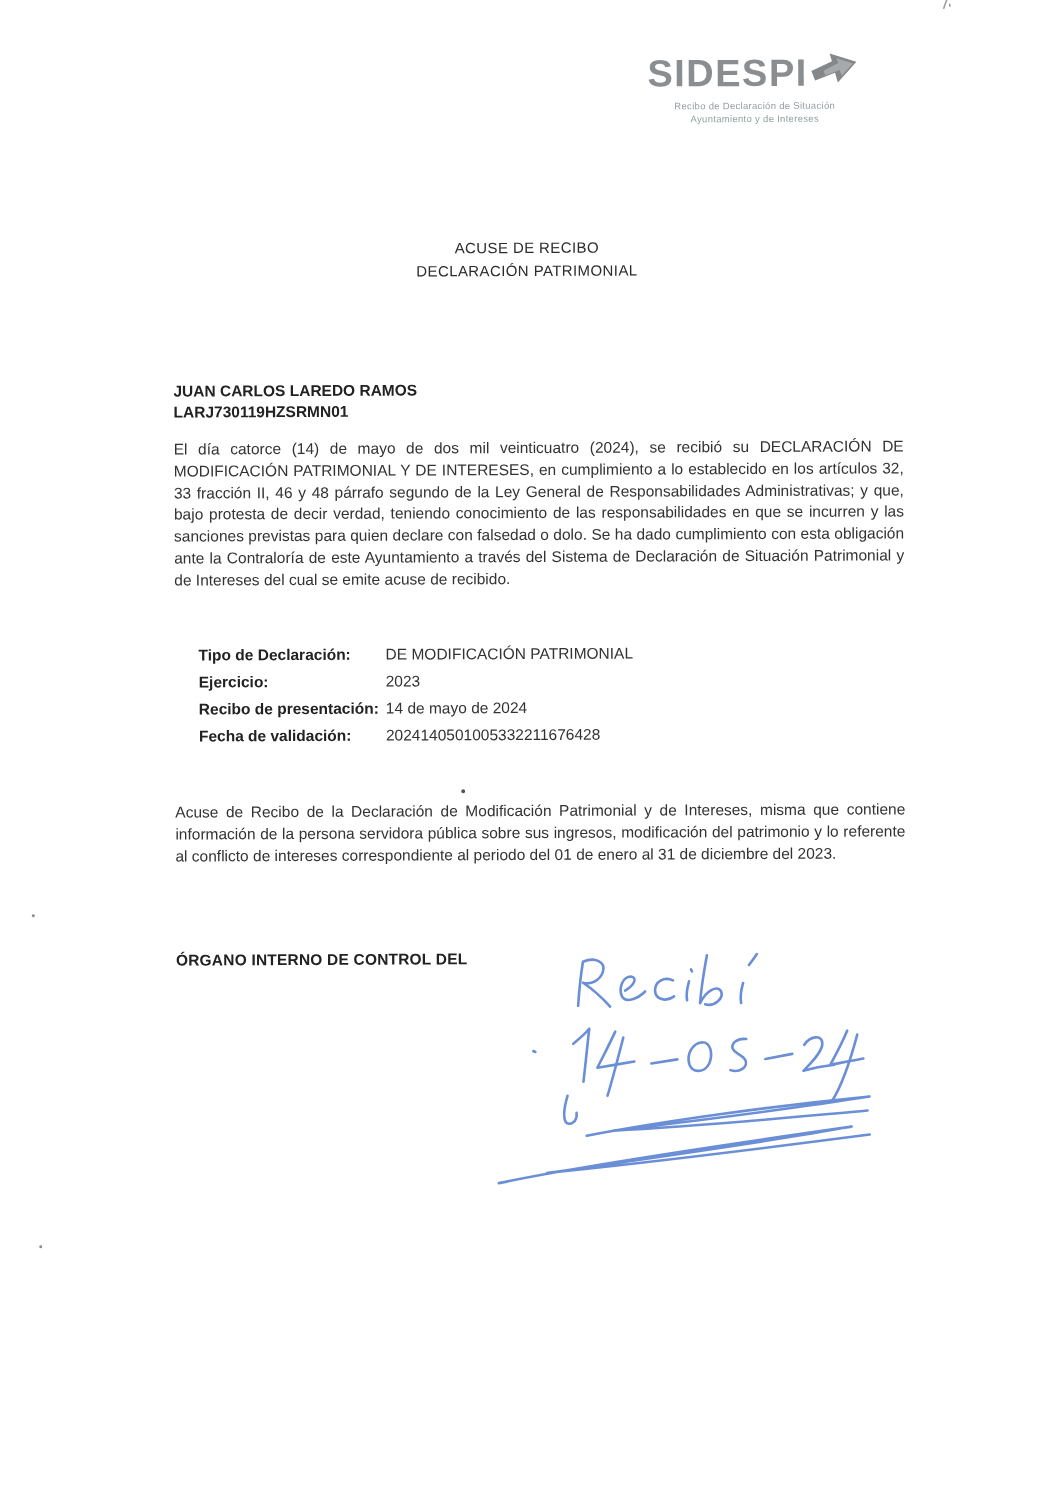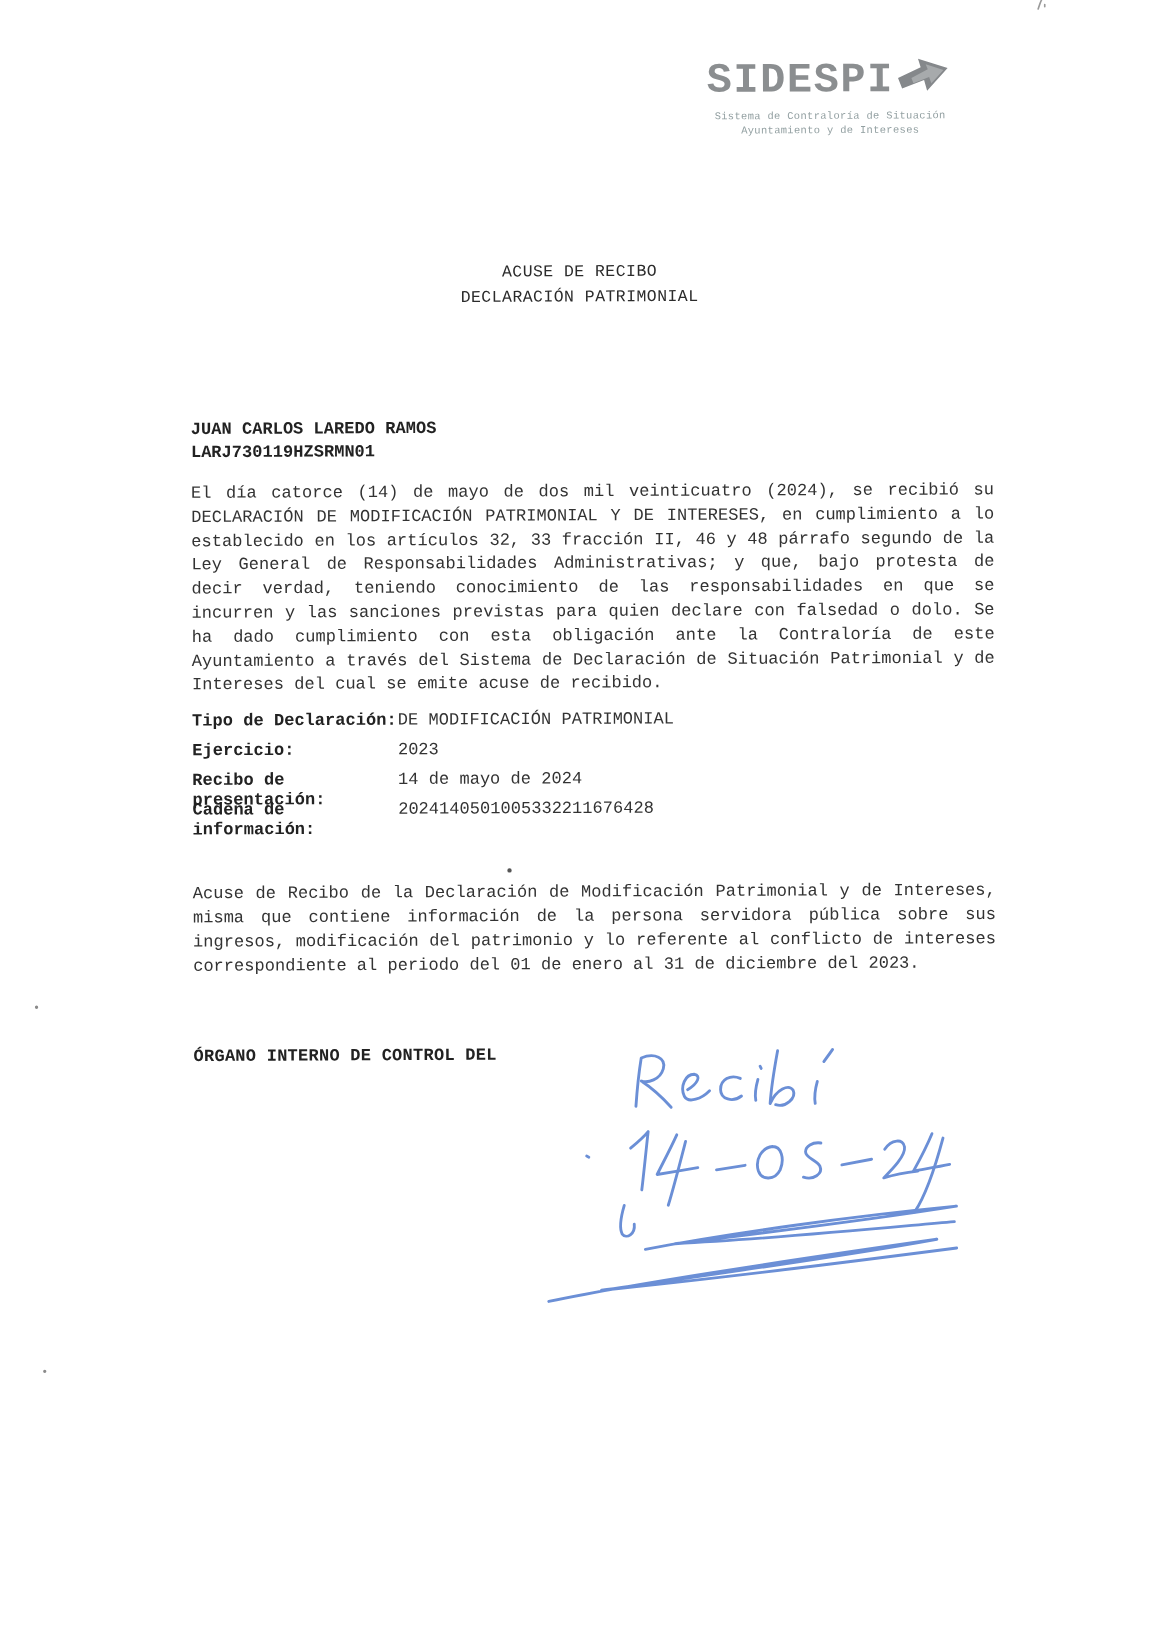--- a/index.html
+++ b/index.html
@@ -6,21 +6,21 @@
     margin: 0;
     padding: 0;
     background: #ffffff;
   }
   .page {
     position: relative;
     width: 1058px;
     height: 1495px;
     background: #ffffff;
     overflow: hidden;
-    font-family: Liberation Mono, monospace;
+    font-family: Liberation Sans, sans-serif;
     color: #333333;
   }
   .doc {
     position: absolute;
     inset: 0;
     transform: rotate(-0.25deg);
     transform-origin: 50% 50%;
   }
 
   
@@ -98,20 +98,21 @@
   .field-row {
     display: flex;
     height: 27px;
     align-items: flex-start;
   }
   .field-label {
     width: 187px;
     flex: 0 0 187px;
     font-weight: bold;
     color: #222222;
+    margin-left: 24px;
   }
   .field-value {
     flex: 1;
   }
   .closing-par {
     top: 800px;
     font-size: 15.5px;
     line-height: 22px;
     text-align: justify;
     color: #333333;
@@ -148,21 +149,21 @@
 
     <div class="logo">
       <div class="logo-row">
         <span class="logo-text">SIDESPI</span>
         <svg class="logo-arrow" viewBox="0 0 52 44">
           <polygon points="2,20 24,14 23,6 48,19 26,36 25,26 4,30" fill="#85888b"></polygon>
           <polygon points="14,22 30,17 29,12 44,20 31,30 30,24 15,27" fill="#a7aaac"></polygon>
         </svg>
       </div>
       <div class="logo-tagline">
-        <div>Sistema de Contraloría de Situación</div>
+        <div>Recibo de Declaración de Situación</div>
         <div>Ayuntamiento y de Intereses</div>
       </div>
     </div>
 
     <div class="title">
       <div>ACUSE DE RECIBO</div>
       <div>DECLARACIÓN PATRIMONIAL</div>
     </div>
 
     <div class="col recipient" style="position:absolute;">
@@ -179,21 +180,21 @@
       </div>
       <div class="field-row">
         <span class="field-label">Ejercicio:</span>
         <span class="field-value">2023</span>
       </div>
       <div class="field-row">
         <span class="field-label">Recibo de presentación:</span>
         <span class="field-value">14 de mayo de 2024</span>
       </div>
       <div class="field-row">
-        <span class="field-label">Cadena de información:</span>
+        <span class="field-label">Fecha de validación:</span>
         <span class="field-value">2024140501005332211676428</span>
       </div>
     </div>
 
     <div class="col closing-par" style="position:absolute;">Acuse de Recibo de la Declaración de Modificación Patrimonial y de Intereses, misma que contiene información de la persona servidora pública sobre sus ingresos, modificación del patrimonio y lo referente al conflicto de intereses correspondiente al periodo del 01 de enero al 31 de diciembre del 2023.</div>
 
     <div class="col office-heading" style="position:absolute;">ÓRGANO INTERNO DE CONTROL DEL</div>
 
     <div>
 

